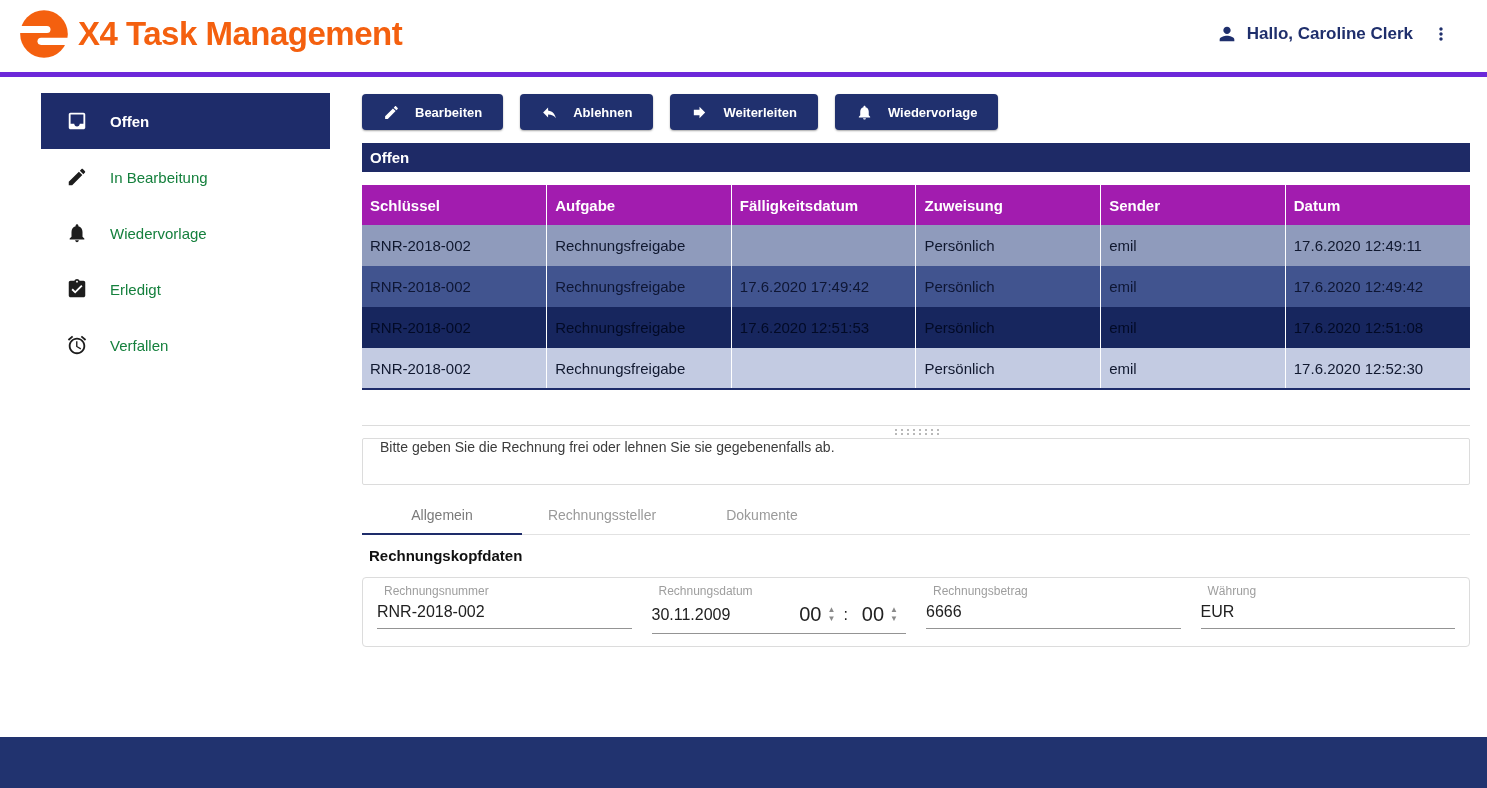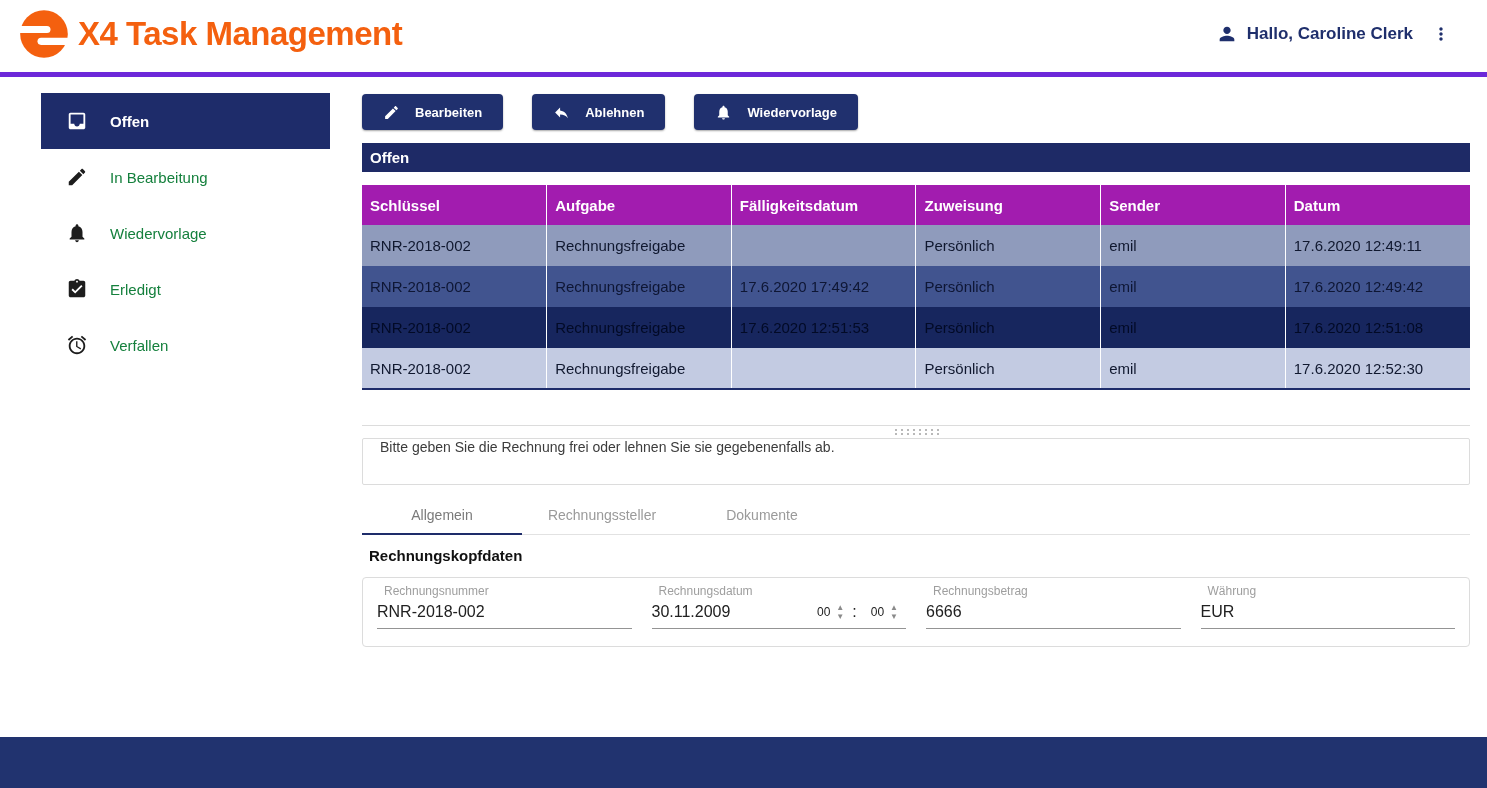--- a/index.html
+++ b/index.html
@@ -25,21 +25,21 @@
   
   .side-item { height:56px; margin-left:17px; display:flex; align-items:center;
                padding-left:25px; cursor:pointer; color:#15803d; }
   .side-item .side-icon { width:22px; height:22px; color:#1d1d1d; }
   .side-item .side-label { margin-left:22px; font-size:15px; font-weight:500; }
   .side-item.active { background:#1e2c6a; color:#fff; }
   .side-item.active .side-icon { color:#fff; }
   .side-item.active .side-label { font-weight:bold; }
 
   
-  .toolbar { display:flex; gap:29px; }
+  .toolbar { display:flex; gap:17px; }
   .tbtn { height:36px; background:#20306e; border:none; border-radius:4px; color:#fff;
           display:flex; align-items:center; padding:0 21px; cursor:pointer;
           box-shadow:0 1px 2px rgba(0,0,0,.35); font-family:inherit; }
   .tbtn .bicon { width:17px; height:17px; color:#fff; }
   .tbtn .blabel { margin-left:15px; font-size:13px; font-weight:bold; }
 
   
   .panel-titlebar { margin-top:13px; height:29px; background:#1e2a66; color:#fff;
                     display:flex; align-items:center; padding-left:8px;
                     font-size:15px; font-weight:bold; }
@@ -80,21 +80,21 @@
   
   .section-title { margin-top:12px; padding-left:7px; font-size:15px; font-weight:bold; color:#111; }
   .form-panel { margin-top:13px; border:1px solid #dcdcdc; border-radius:4px;
                 height:70px; padding:6px 14px; display:flex; }
   .field { flex:1; margin-right:20px; }
   .field:last-child { margin-right:0; }
   .field-label { font-size:12px; color:#9e9e9e;margin-left:7px; }
   .field-value-row { display:flex; align-items:center; margin-top:5px; padding-bottom:7px;
                      border-bottom:1px solid #949494; font-size:16px; color:#212121; }
   .time-group { margin-left:auto; display:flex; align-items:center; }
-  .time-val { font-size:12px; color:#212121; }
+  .time-val { font-size:20px; color:#212121; }
   .spinner { display:flex; flex-direction:column; margin:0 8px 0 6px; }
   .spinner button { border:none; background:none; color:#8a8a8a; font-size:8px;
                     line-height:8px; height:9px; padding:0; cursor:pointer; }
   .time-sep { margin-right:14px; color:#212121; }
 
   
   .footer { position:absolute; left:0; bottom:0; width:100%; height:51px; background:#21336f; }
 </style>
 </head>
 <body>
@@ -162,20 +162,26 @@
             <span class="blabel">Bearbeiten</span>
           </button>
           <button class="tbtn">
             <svg viewBox="0 0 24 24" class="bicon">
               <path fill="currentColor" d="M10 9V5l-7 7 7 7v-4.1c5 0 8.5 1.6 11 5.1-1-5-4-10-11-11z"></path>
             </svg>
             <span class="blabel">Ablehnen</span>
           </button>
           <button class="tbtn">
             <svg viewBox="0 0 24 24" class="bicon">
+              <path fill="currentColor" d="M12 8V4l8 8-8 8v-4H4V8z"></path>
+            </svg>
+            <span class="blabel">Weiterleiten</span>
+          </button>
+          <button class="tbtn">
+            <svg viewBox="0 0 24 24" class="bicon">
               <path fill="currentColor" d="M12 22c1.1 0 2-.9 2-2h-4c0 1.1.89 2 2 2zm6-6v-5c0-3.07-1.64-5.64-4.5-6.32V4c0-.83-.67-1.5-1.5-1.5s-1.5.67-1.5 1.5v.68C7.63 5.36 6 7.92 6 11v5l-2 2v1h16v-1l-2-2z"></path>
             </svg>
             <span class="blabel">Wiedervorlage</span>
           </button>
         </div>
 
       <div class="panel-titlebar">Offen</div>
 
       <table class="task-table">
         <thead>

